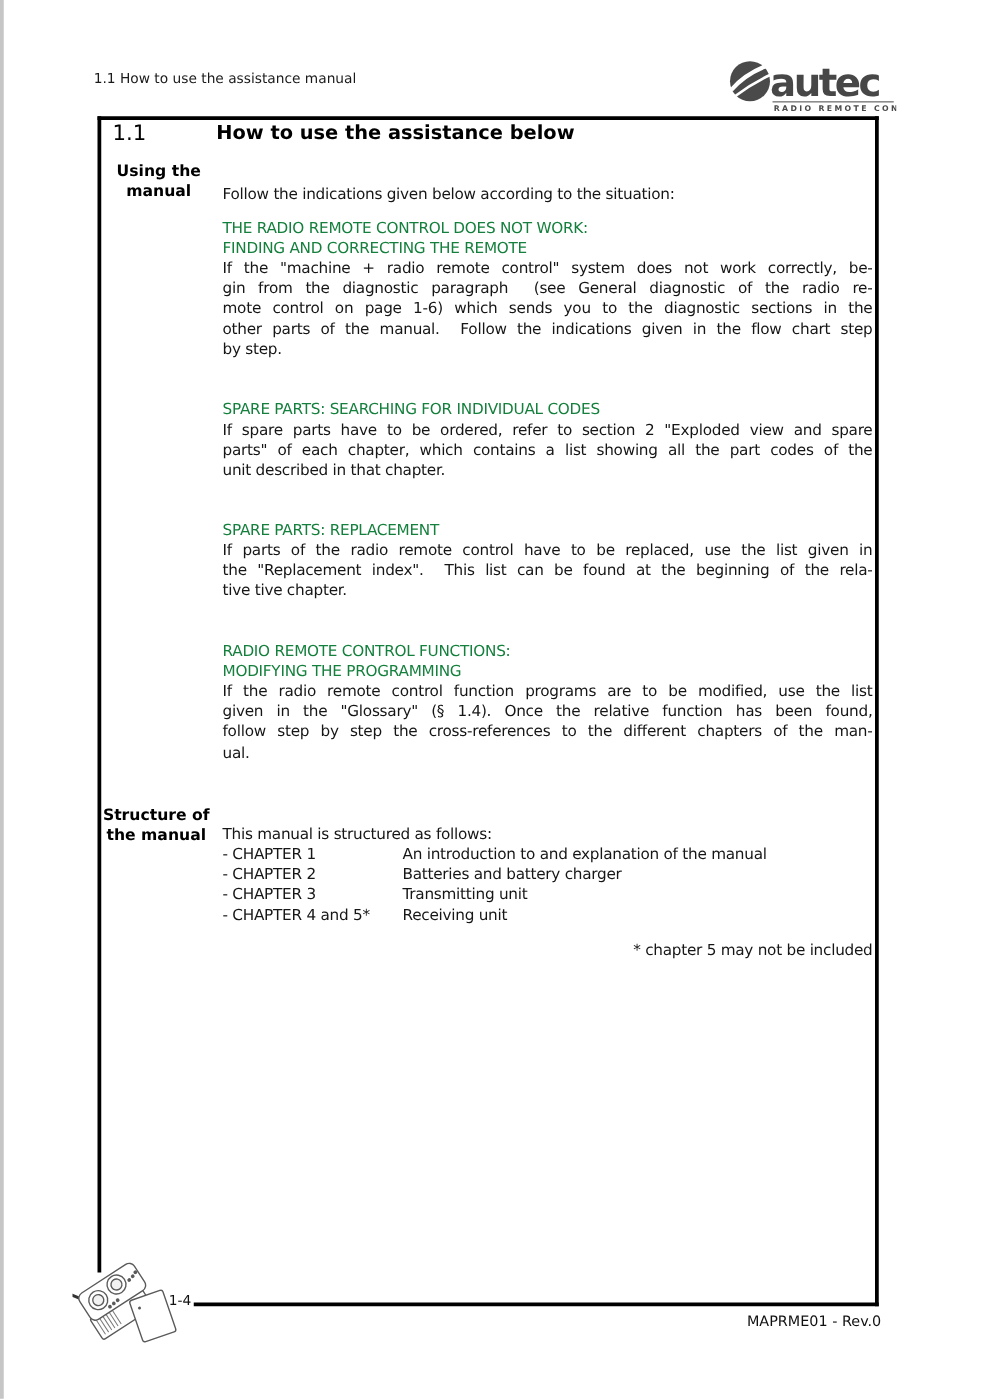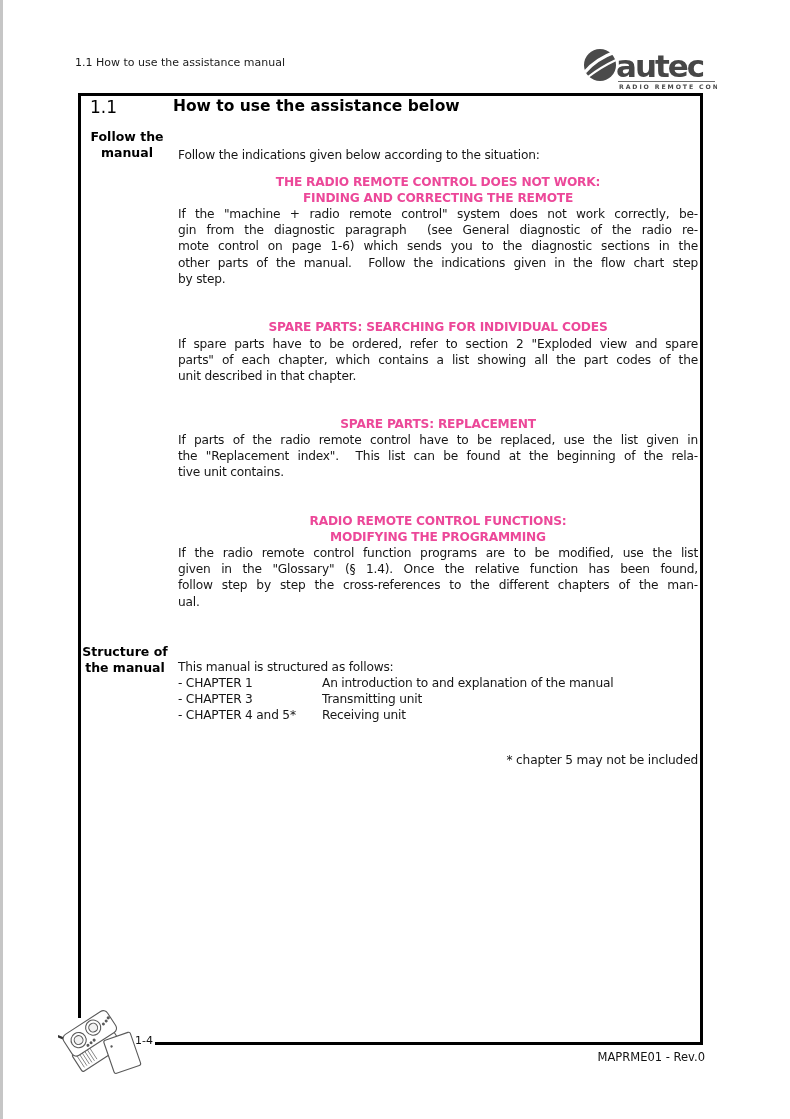--- a/index.html
+++ b/index.html
@@ -32,21 +32,21 @@
   .margin-label { position:absolute; width:94px; text-align:center; font-weight:bold;
                   font-size:12.5px; line-height:16px; color:#000; }
   .label-using { left:80px; top:129px; }
   .label-structure { left:78px; top:644px; }
 
   .bodyblock { position:absolute; left:178px; width:520px;
                font-size:12.2px; line-height:16.2px; letter-spacing:-0.2px; color:#161616; }
 
   .jpara .jline { text-align:justify; text-align-last:justify; }
   .jpara .jline:last-child { text-align-last:left; }
-  .hgroup .hline { text-align:center; font-weight:bold; color:#ec4899; }
+  .hgroup .hline { font-weight:normal; color:#15803d; }
 
   .intro-line { }
 
   .chapter-row { display:flex; }
   .ch-name { width:144px; flex:0 0 144px; }
   .ch-desc { flex:1; }
 
   .note-line { }
 
   .page-num { position:absolute; left:135px; top:1034px; font-size:11px; color:#111; }
@@ -77,21 +77,21 @@
 
   <div class="bl bl-top"></div>
   <div class="bl bl-left"></div>
   <div class="bl bl-right"></div>
   <div class="bl bl-bottom"></div>
 
   <div class="sec-num">1.1</div>
   <div class="sec-title">How to use the assistance below</div>
 
   <div class="margin-label label-using">
-    <div>Follow the</div>
+    <div>Using the</div>
     <div>manual</div>
   </div>
 
   <div class="bodyblock" style="top:147px;">
     <div class="intro-line">Follow the indications given below according to the situation:</div>
   </div>
 
   <div class="bodyblock hgroup" style="top:174px;">
 
   <div class="hline">THE RADIO REMOTE CONTROL DOES NOT WORK:</div>
@@ -118,21 +118,21 @@
     </div>
 
   <div class="bodyblock hgroup" style="top:416px;">
 
   <div class="hline">SPARE PARTS: REPLACEMENT</div>
     </div>
   <div class="bodyblock jpara" style="top:432px;">
 
   <div class="jline">If parts of the radio remote control have to be replaced, use the list given in</div>
       <div class="jline">the "Replacement index". &nbsp;This list can be found at the beginning of the rela-</div>
-      <div class="jline">tive unit contains.</div>
+      <div class="jline">tive tive chapter.</div>
     </div>
 
   <div class="bodyblock hgroup" style="top:513px;">
 
   <div class="hline">RADIO REMOTE CONTROL FUNCTIONS:</div>
       <div class="hline">MODIFYING THE PROGRAMMING</div>
     </div>
   <div class="bodyblock jpara" style="top:545px;">
 
   <div class="jline">If the radio remote control function programs are to be modified, use the list</div>
@@ -150,20 +150,24 @@
     <div>This manual is structured as follows:</div>
   </div>
 
   <div class="bodyblock" style="top:675px;">
 
       <div class="chapter-row">
         <div class="ch-name">- CHAPTER 1</div>
         <div class="ch-desc">An introduction to and explanation of the manual</div>
       </div>
 
+      <div class="chapter-row">
+        <div class="ch-name">- CHAPTER 2</div>
+        <div class="ch-desc">Batteries and battery charger</div>
+      </div>
 
       <div class="chapter-row">
         <div class="ch-name">- CHAPTER 3</div>
         <div class="ch-desc">Transmitting unit</div>
       </div>
 
       <div class="chapter-row">
         <div class="ch-name">- CHAPTER 4 and 5*</div>
         <div class="ch-desc">Receiving unit</div>
       </div>

